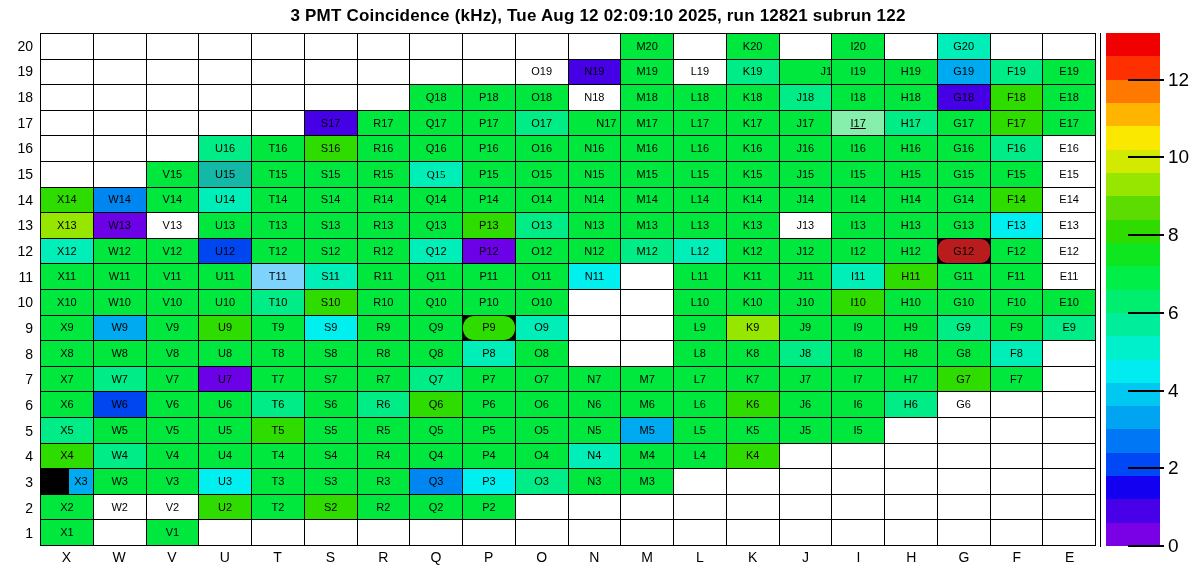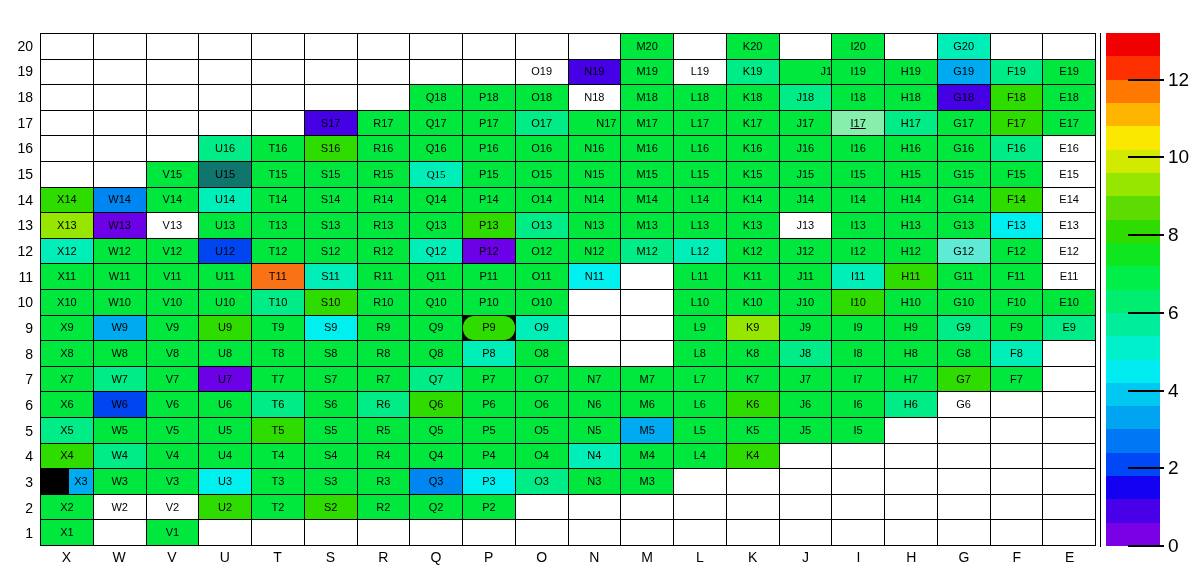--- a/index.html
+++ b/index.html
@@ -24,20 +24,21 @@
   .cbar div{flex:1;}
   .cbar-axisline{position:absolute;left:1100px;top:33px;width:1px;height:514px;background:#000;}
   .cbar-tick{position:absolute;left:1128px;width:36px;height:2px;background:#000;}
   .cbar-ticklabel{position:absolute;left:1168px;transform:translateY(-52%);
         font-size:19px;}
 </style>
 </head>
 <body>
 
 <div class="wrap">
+  <div class="title">3 PMT Coincidence (kHz), Tue Aug 12 02:09:10 2025, run 12821 subrun 122</div>
   <div class="rowlabels" id="rowlabels">
       <div>20</div>
       <div>19</div>
       <div>18</div>
       <div>17</div>
       <div>16</div>
       <div>15</div>
       <div>14</div>
       <div>13</div>
       <div>12</div>
@@ -150,21 +151,21 @@
       <div class="cell" style="background: rgb(0, 232, 62);">K16</div>
       <div class="cell" style="background: rgb(0, 232, 62);">J16</div>
       <div class="cell" style="background: rgb(0, 232, 62);">I16</div>
       <div class="cell" style="background: rgb(0, 232, 62);">H16</div>
       <div class="cell" style="background: rgb(0, 232, 62);">G16</div>
       <div class="cell" style="background: rgb(0, 236, 134);">F16</div>
       <div class="cell" style="background: rgb(255, 255, 255);">E16</div>
       <div class="cell" style="background: rgb(255, 255, 255);"></div>
       <div class="cell" style="background: rgb(255, 255, 255);"></div>
       <div class="cell" style="background: rgb(0, 232, 62);">V15</div>
-      <div class="cell" style="background: #0f766e; text-align: right;">U15</div>
+      <div class="cell" style="background: #14b8a6; text-align: right;">U15</div>
       <div class="cell" style="background: rgb(0, 232, 62);">T15</div>
       <div class="cell" style="background: rgb(0, 232, 62);">S15</div>
       <div class="cell" style="background: rgb(0, 232, 62);">R15</div>
       <div class="cell" style="background: rgb(0, 238, 184); font-family: Liberation Serif, serif;">Q15</div>
       <div class="cell" style="background: rgb(0, 232, 62);">P15</div>
       <div class="cell" style="background: rgb(0, 232, 62);">O15</div>
       <div class="cell" style="background: rgb(0, 232, 62);">N15</div>
       <div class="cell" style="background: rgb(0, 232, 62);">M15</div>
       <div class="cell" style="background: rgb(0, 232, 62);">L15</div>
       <div class="cell" style="background: rgb(0, 232, 62);">K15</div>
@@ -224,28 +225,28 @@
       <div class="cell" style="background: rgb(0, 238, 184);">Q12</div>
       <div class="cell" style="background: rgb(108, 0, 230);">P12</div>
       <div class="cell" style="background: rgb(0, 232, 62);">O12</div>
       <div class="cell" style="background: rgb(0, 232, 62);">N12</div>
       <div class="cell" style="background: rgb(0, 236, 134);">M12</div>
       <div class="cell" style="background: rgb(0, 238, 184);">L12</div>
       <div class="cell" style="background: rgb(0, 232, 62);">K12</div>
       <div class="cell" style="background: rgb(0, 232, 62);">J12</div>
       <div class="cell" style="background: rgb(0, 232, 62);">I12</div>
       <div class="cell" style="background: rgb(0, 232, 62);">H12</div>
-      <div class="cell" style="background: #5eead4;">G12</div>
+      <div class="cell" style="background: #b91c1c; border-radius: 9px;">G12</div>
       <div class="cell" style="background: rgb(0, 232, 62);">F12</div>
       <div class="cell" style="background: rgb(255, 255, 255);">E12</div>
       <div class="cell" style="background: rgb(0, 232, 62);">X11</div>
       <div class="cell" style="background: rgb(0, 232, 62);">W11</div>
       <div class="cell" style="background: rgb(0, 232, 62);">V11</div>
       <div class="cell" style="background: rgb(0, 232, 62);">U11</div>
-      <div class="cell" style="background: #f97316;">T11</div>
+      <div class="cell" style="background: #7dd3fc;">T11</div>
       <div class="cell" style="background: rgb(0, 238, 184);">S11</div>
       <div class="cell" style="background: rgb(0, 232, 62);">R11</div>
       <div class="cell" style="background: rgb(0, 232, 62);">Q11</div>
       <div class="cell" style="background: rgb(0, 232, 62);">P11</div>
       <div class="cell" style="background: rgb(0, 232, 62);">O11</div>
       <div class="cell" style="background: rgb(0, 240, 240);">N11</div>
       <div class="cell" style="background: rgb(255, 255, 255);"></div>
       <div class="cell" style="background: rgb(0, 232, 62);">L11</div>
       <div class="cell" style="background: rgb(0, 232, 62);">K11</div>
       <div class="cell" style="background: rgb(0, 232, 62);">J11</div>

